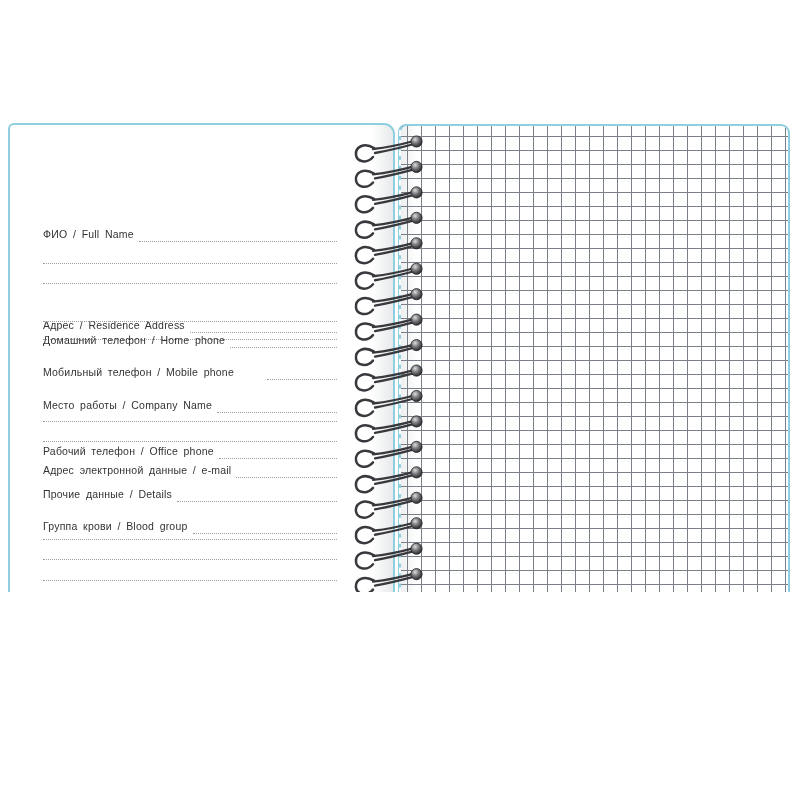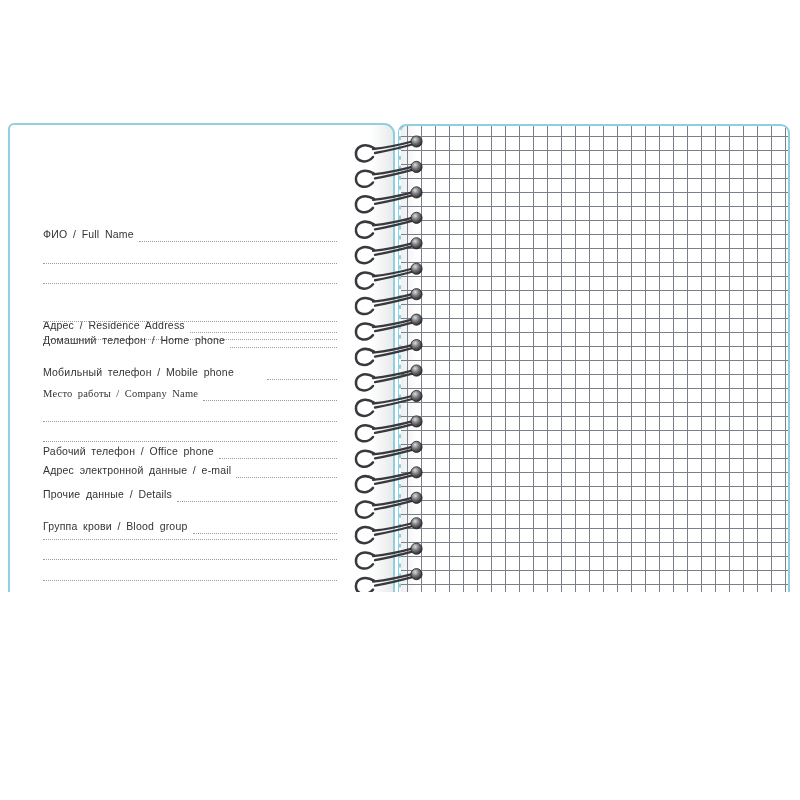--- a/index.html
+++ b/index.html
@@ -134,21 +134,21 @@
           <span class="dots full"></span>
         </div>
         <div class="form-row" style="top: 208px;">
           <span class="form-label">Домашний телефон / Home phone</span>
           <span class="dots"></span>
         </div>
         <div class="form-row" style="top: 240px; gap: 28px;">
           <span class="form-label">Мобильный телефон / Mobile phone</span>
           <span class="dots"></span>
         </div>
-        <div class="form-row" style="top: 261px; font-family: Liberation Serif, serif;">
+        <div class="form-row" style="top: 273px;">
           <span class="form-label">Место работы / Company Name</span>
           <span class="dots"></span>
         </div>
         <div class="form-row" style="top: 282px;">
           <span class="dots full"></span>
         </div>
         <div class="form-row" style="top: 302px;">
           <span class="dots full"></span>
         </div>
         <div class="form-row" style="top: 319px; justify-content: center;">

